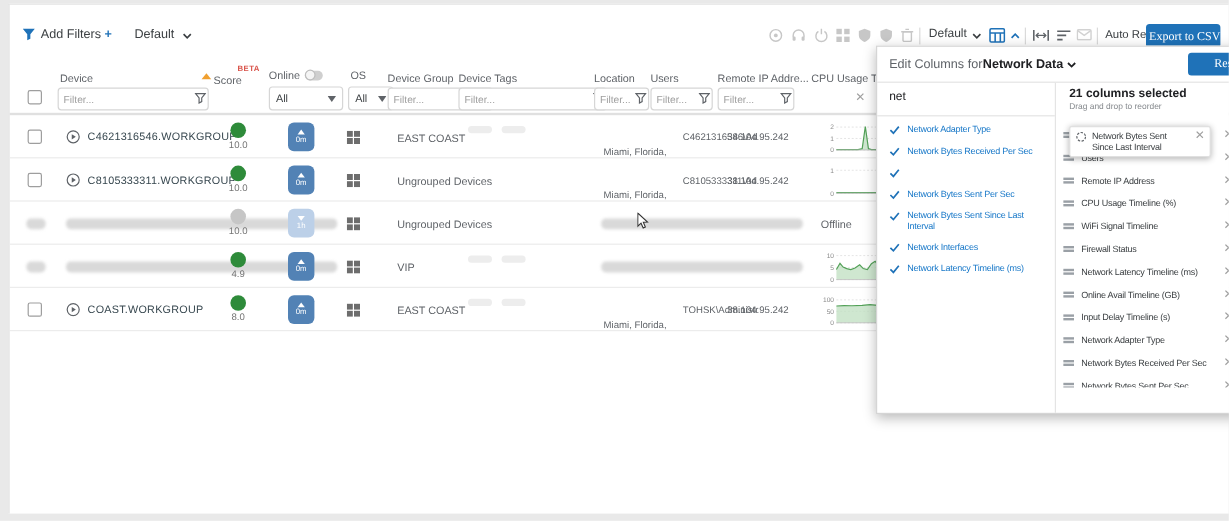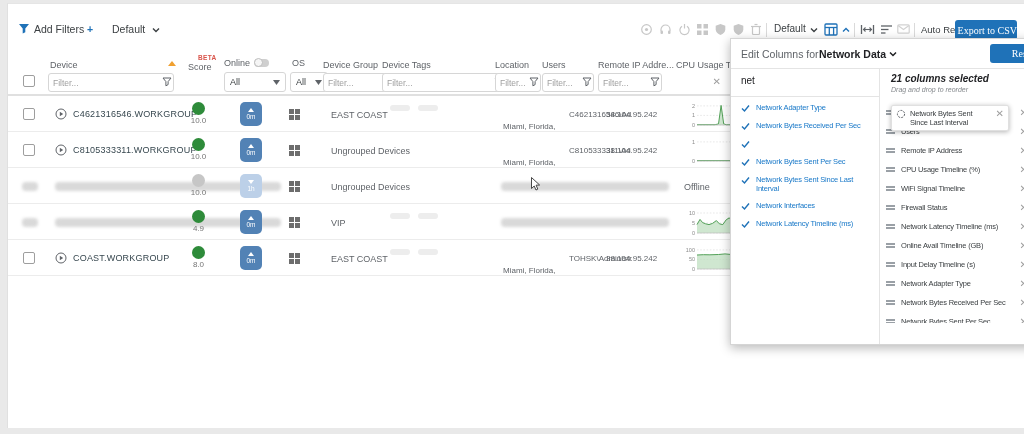--- a/index.html
+++ b/index.html
@@ -47,21 +47,21 @@
   .popup-hd { position:absolute; left:0; top:0; right:0; height:30px; border-bottom:1px solid #e4e4e4; }
   .popup-title-pre { position:absolute; left:10px; top:9px; font-size:10.5px; color:#5f6368; }
   .popup-title { position:absolute; left:88px; top:9px; font-size:10.5px; font-weight:bold; color:#202124; }
   .vdiv { position:absolute; left:148px; top:30px; bottom:0; width:1px; background:#e4e4e4; }
   .search-row { position:absolute; left:0; top:30px; width:148px; height:28px; border-bottom:1px solid #e4e4e4; }
   .search-input { position:absolute; left:10px; top:6px; width:110px; border:none; outline:none; font-size:10px; color:#202124; font-family:inherit; }
   .xic { color:#9e9e9e; font-size:10px; line-height:10px; }
   .chk-list { position:absolute; left:10px; top:64px; width:134px; }
   .chk-item { display:flex; gap:6px; margin-bottom:8px; }
   .chk-item .lb { font-size:7.5px; letter-spacing:-.2px; color:#1878c8; line-height:9px; width:118px; }
-  .sel-hd { position:absolute; left:160px; top:34px;font-style:italic; }
+  .sel-hd { position:absolute; left:160px; top:34px; }
   .sel-count { font-size:10px; font-weight:bold; color:#202124; }
   .sel-hint { font-size:7px; color:#85898d; margin-top:2px; }
   .sel-list { position:absolute; left:155px; top:64px; right:6px; height:220px; overflow:hidden; }
   .sel-item { position:relative; height:19px; display:flex; align-items:center; }
   .handle { width:9px; margin-right:6px; }
   .handle i { display:block; height:1.5px; background:#9aa0a6; margin:1.5px 0; }
   .sel-item .lb { font-size:7.5px; letter-spacing:-.2px; color:#3c4043; white-space:nowrap; overflow:hidden; flex:1; }
   .sel-item .xic { margin-left:4px; margin-right:8px; }
   .scroll-track { position:absolute; right:3px; top:64px; width:4px; height:220px; background:#f4f4f4; border-radius:2px; }
   .scroll-thumb { position:absolute; right:3px; top:112px; width:4px; height:105px; background:#c1c1c1; border-radius:2px; }
@@ -157,21 +157,21 @@
   <button class="btn-primary" style="left:1000px;top:20px;width:62px;height:20px;transform:translateX(-45px)">Export to CSV</button>
 
   <span class="cb" style="left:23px;top:75px"></span>
   <span class="lbl" style="left:50px;top:60px">Device</span>
   <span class="sortasc" style="left:168px;top:61px"></span>
   <input class="finput" style="left: 48px; top: 73px; width: 126px; padding-right: 16px;" placeholder="Filter...">
   <svg class="icon" style="left:162px;top:77px" width="10" height="10" viewBox="0 0 10 10">
       <path d="M1 1h8L6.1 4.6v3L3.9 8.8V4.6z" fill="none" stroke="#5f6368" stroke-width="1"></path>
     </svg>
 
-  <span class="lbl" style="left:188px;top:62px">Score</span>
+  <span class="lbl" style="left:178px;top:62px">Score</span>
   <span class="beta" style="left:198px;top:54px">BETA</span>
 
   <span class="lbl" style="left:224px;top:58px">Online</span>
   <span class="toggle" style="left:254px;top:59px;width:15px;height:8px;background:#cfcfcf">
       <span class="knob" style="left:0;top:-1px;width:9px;height:9px;background:#f5f5f5;border:1px solid #bdbdbd"></span>
     </span>
   <span class="select" style="left:224px;top:72px;width:62px">
       <span>All</span>
       <svg width="7" height="5" viewBox="0 0 7 5">
         <polygon points="0,0 7,0 3.5,5" fill="#5f6368"></polygon>

